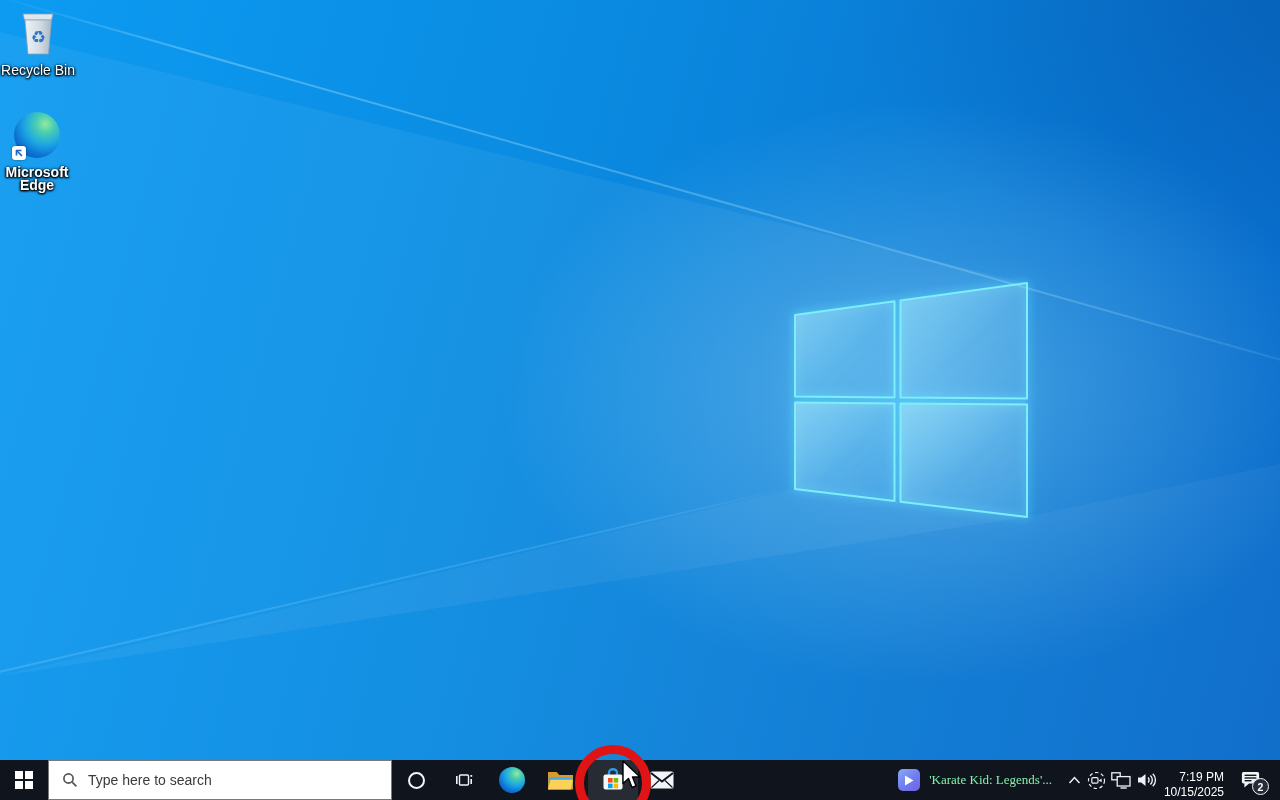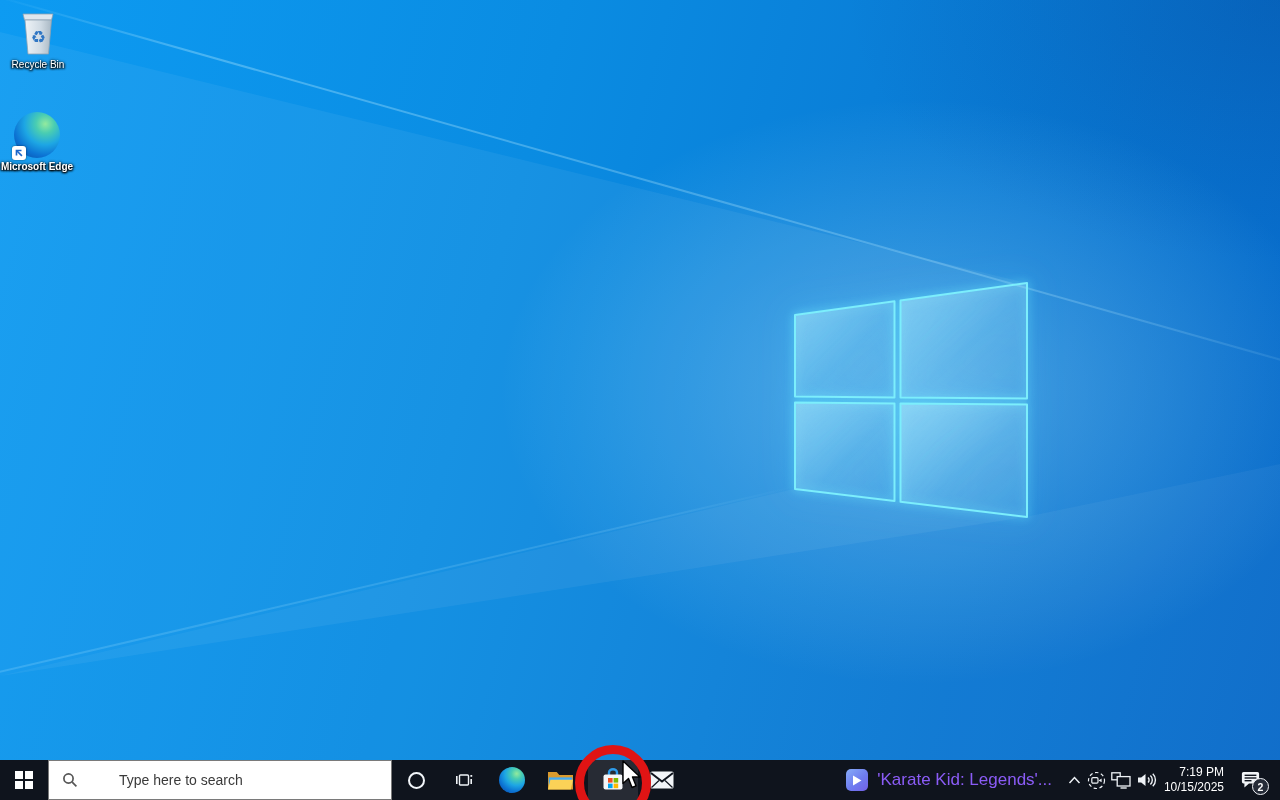--- a/index.html
+++ b/index.html
@@ -21,21 +21,21 @@
   .ray.top { left:-12px; top:-7px; width:1520px; transform:rotate(15.8deg);
     background:linear-gradient(90deg, rgba(190,238,255,0), rgba(190,238,255,.34) 14%, rgba(190,238,255,.26) 72%, rgba(190,238,255,0)); }
   .ray.bottom { left:-10px; top:673px; width:830px; transform:rotate(-13.1deg);
     background:linear-gradient(90deg, rgba(170,228,255,.22), rgba(170,228,255,.16) 80%, rgba(170,228,255,0)); }
   .win-logo-svg { position:absolute; left:0; top:0;
     filter: drop-shadow(0 0 5px rgba(110,240,255,.85)) drop-shadow(0 0 16px rgba(70,200,255,.45)); }
 
   
   .desk-icon { position:absolute; width:76px; text-align:center; cursor:default; }
   .desk-icon .glyph { display:flex; justify-content:center; align-items:flex-end; height:48px; }
-  .desk-icon .lbl { margin-top:2px; font-size:10px; line-height:13px; color:#fff;
+  .desk-icon .lbl { margin-top:8px; font-size:14px; line-height:13px; color:#fff;
     text-shadow: 1px 1px 2px #000, -1px 1px 2px #000, 0 0 3px rgba(0,0,0,.9); }
   .edge-ball { border-radius:50%;
     background: radial-gradient(circle at 68% 26%, #93ea9e 0%, #49cdb2 20%, #1da6e4 45%, #0c74d4 68%, #0a53ae 88%, #094694 100%); }
   .edge-desk { position:relative; width:46px; height:46px; }
   .shortcut-badge { position:absolute; left:-2px; bottom:-2px; width:14px; height:14px; background:#fff;
     border-radius:3px; box-shadow:0 0 2px rgba(0,0,0,.55); display:flex; align-items:center; justify-content:center; }
 
   
   .annotation-ring { position:absolute; left:575px; top:745px; width:76px; height:76px;
     border:9px solid #e01414; border-radius:50%; z-index:50; }
@@ -47,32 +47,32 @@
   .tb-btn { display:flex; align-items:center; justify-content:center; flex:none; cursor:pointer; }
   .w48 { width:48px; } .w24 { width:24px; } .w26 { width:26px; } .w20 { width:20px; }
   .store-hl { background:rgba(255,255,255,.10); margin-left:4px; width:50px; }
 
   .start-grid { display:grid; grid-template-columns:8px 8px; grid-template-rows:8px 8px; gap:1.5px; }
   .start-grid span { background:#fff; }
 
   .searchbox { width:344px; background:#fff; border:1px solid #7a7a7a; margin:0; display:flex;
     align-items:center; padding-left:13px; gap:10px; }
   .searchbox input { border:none; outline:none; flex:1; font-size:14px; color:#1f1f1f;
-    font-family:"Liberation Sans", sans-serif; background:transparent; height:100%;margin-left:31px; }
+    font-family:"Liberation Sans", sans-serif; background:transparent; height:100%; }
   .searchbox input::placeholder { color:#3a3a3a; opacity:1; }
 
   .cortana-ring { width:17px; height:17px; border:2px solid #f2f6fa; border-radius:50%; }
 
   .media-btn { display:flex; align-items:center; gap:9px; padding:0 12px; flex:none; cursor:pointer; }
   .play-tile { width:22px; height:22px; border-radius:5px;
     background:linear-gradient(140deg,#86abf7 0%, #6e7cf0 55%, #7360e8 100%);
     display:flex; align-items:center; justify-content:center; }
-  .media-title { font-size:17px; color:#8b5cf6; white-space:nowrap; }
-
-  .clock { width:70px; padding-right:6px; display:flex; flex-direction:column; justify-content:center;
+  .media-title { font-size:13px; color:#86efac; white-space:nowrap;font-family:Liberation Serif, serif; }
+
+  .clock { width:70px; padding-right:6px; display:flex; flex-direction:column; justify-content:flex-end;
     text-align:right; font-size:12px; line-height:15px; cursor:pointer; flex:none; }
 
   .action-btn { position:relative; width:42px; flex:none; display:flex; align-items:center; justify-content:center; cursor:pointer; }
   .badge { position:absolute; right:3px; bottom:5px; width:17px; height:17px; border-radius:50%;
     background:#262c38; border:1.5px solid #f2f4f8; color:#fff; font-size:10.5px; font-weight:bold;
     display:flex; align-items:center; justify-content:center; }
   .spacer { flex:1; }
   .pad-right { width:8px; flex:none; }
 </style>
 </head>

